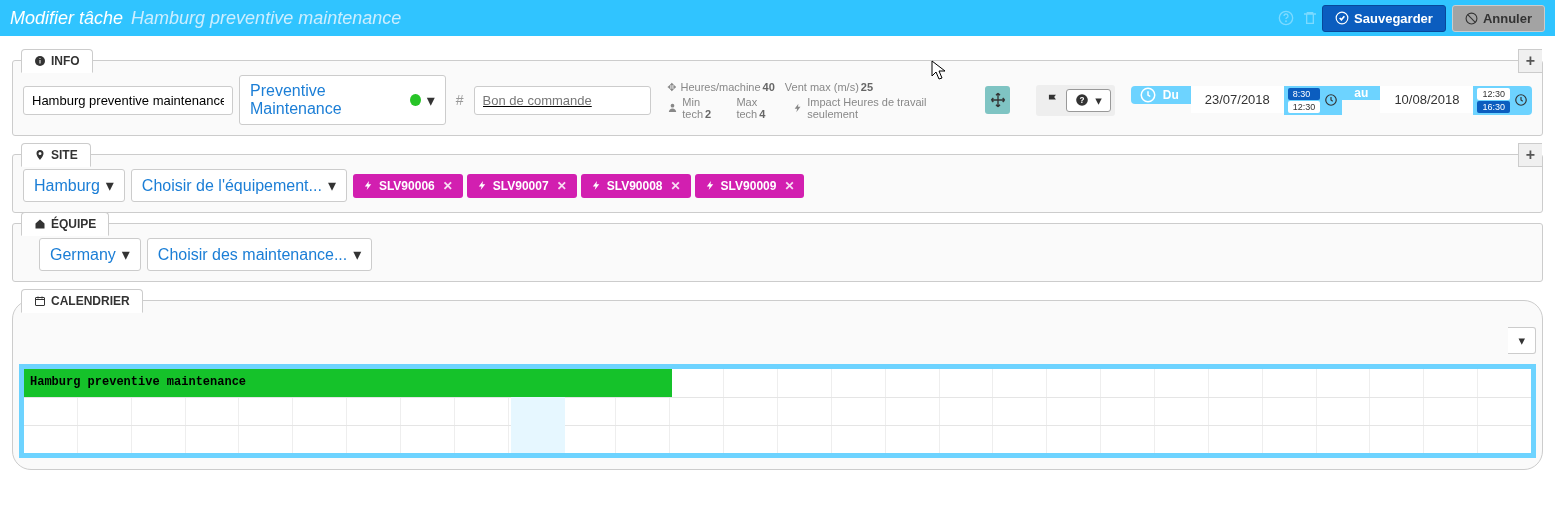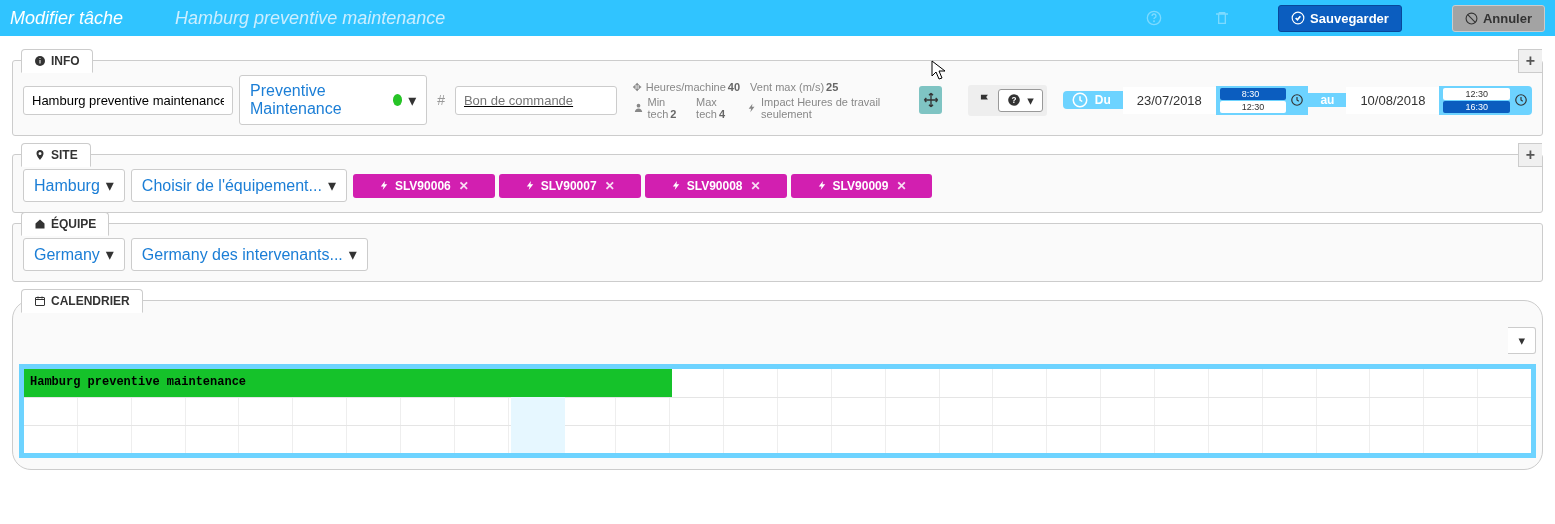--- a/index.html
+++ b/index.html
@@ -9,21 +9,20 @@
   background: #fff;
   color: #333;
   width: 1555px;
 }
 .header {
   background: #30c4ff;
   height: 36px;
   display: flex;
   align-items: center;
   padding: 12px 10px;
-  gap: 44px;
 }
 .header-title {
   color: #fff;
   font-style: italic;
   font-weight: 500;
   font-size: 18px;
 }
 .header-sub {
   color: #cceeff;
   font-style: italic;
@@ -173,21 +172,21 @@
 .flag-dd {
   background: #fff;
   border: 1px solid #999;
   border-radius: 3px;
   padding: 3px 8px;
   display: flex;
   align-items: center;
 }
 .date-block {
   display: flex;
-  align-items: center;
+  align-items: flex-start;
   margin-left: 10px;
 }
 .date-seg {
   background: #6dd3ff;
   display: flex;
   align-items: center;
   padding: 0 8px;
 }
 .date-seg .clock-icon { color: #fff; margin-right: 2px; }
 .date-label { color: #fff; font-weight: 700; font-size: 12px; padding: 0 4px;}
@@ -206,35 +205,35 @@
 }
 .time-pills {
   display: flex;
   flex-direction: column;
   gap: 1px;
 }
 .time-pill {
   background: #0b5dbf;
   color: #fff;
   font-size: 9px;
-  padding: 0 22px;
+  padding: 0 5px;
   border-radius: 2px;
   line-height: 12px;
 }
 .time-pill.white { background: #fff; color: #333; }
 .clock-right { color: #333; margin-left: 4px; }
 .date-block-round-l { border-radius: 4px 0 0 4px; }
 
 .pill {
   display: inline-flex;
   align-items: center;
   background: #d21fb0;
   color: #fff;
   border-radius: 3px;
-  padding: 5px 26px;
+  padding: 5px 10px;
   font-size: 12px;
   font-weight: 600;
   margin-right: 4px;
 }
 .pill .icon { margin-right: 5px; }
 .pill .remove { margin-left: 8px; cursor: pointer; opacity: 0.85; font-weight: bold; }
 
 .site-row, .team-row {
   display: flex;
   align-items: center;
@@ -521,37 +520,37 @@
                   <path d="M13 2L4 14h6l-2 8 10-13h-6z"></path>
                 </svg>
               </span>
               <span>SLV90009</span>
               <span class="remove">✕</span>
             </span></div>
     </div>
   </div>
 </div>
 
-<div class="panel" style="margin-top:2px;">
+<div class="panel" style="margin-top:2px;padding-left:16px;">
   <div class="panel-tab">
     <span class="icon">
       <svg width="12" height="12" viewBox="0 0 24 24" fill="#333">
             <path d="M3 11l9-8 9 8v10H3z"></path>
           </svg>
     </span>
     <span>ÉQUIPE</span>
   </div>
   <div class="panel-body">
     <div class="team-row">
       <div class="dropdown">
         <span>Germany</span>
         <span class="caret">▾</span>
       </div>
       <div class="dropdown">
-        <span>Germany des intervenants...</span>
+        <span>Choisir des maintenance...</span>
         <span class="caret">▾</span>
       </div>
     </div>
   </div>
 </div>
 
 <div class="panel" style="margin-top:18px; min-height:170px;border-radius:19px;">
   <div class="panel-tab">
     <span class="icon">
       <svg width="12" height="12" viewBox="0 0 24 24" fill="none" stroke="#333" stroke-width="2">

